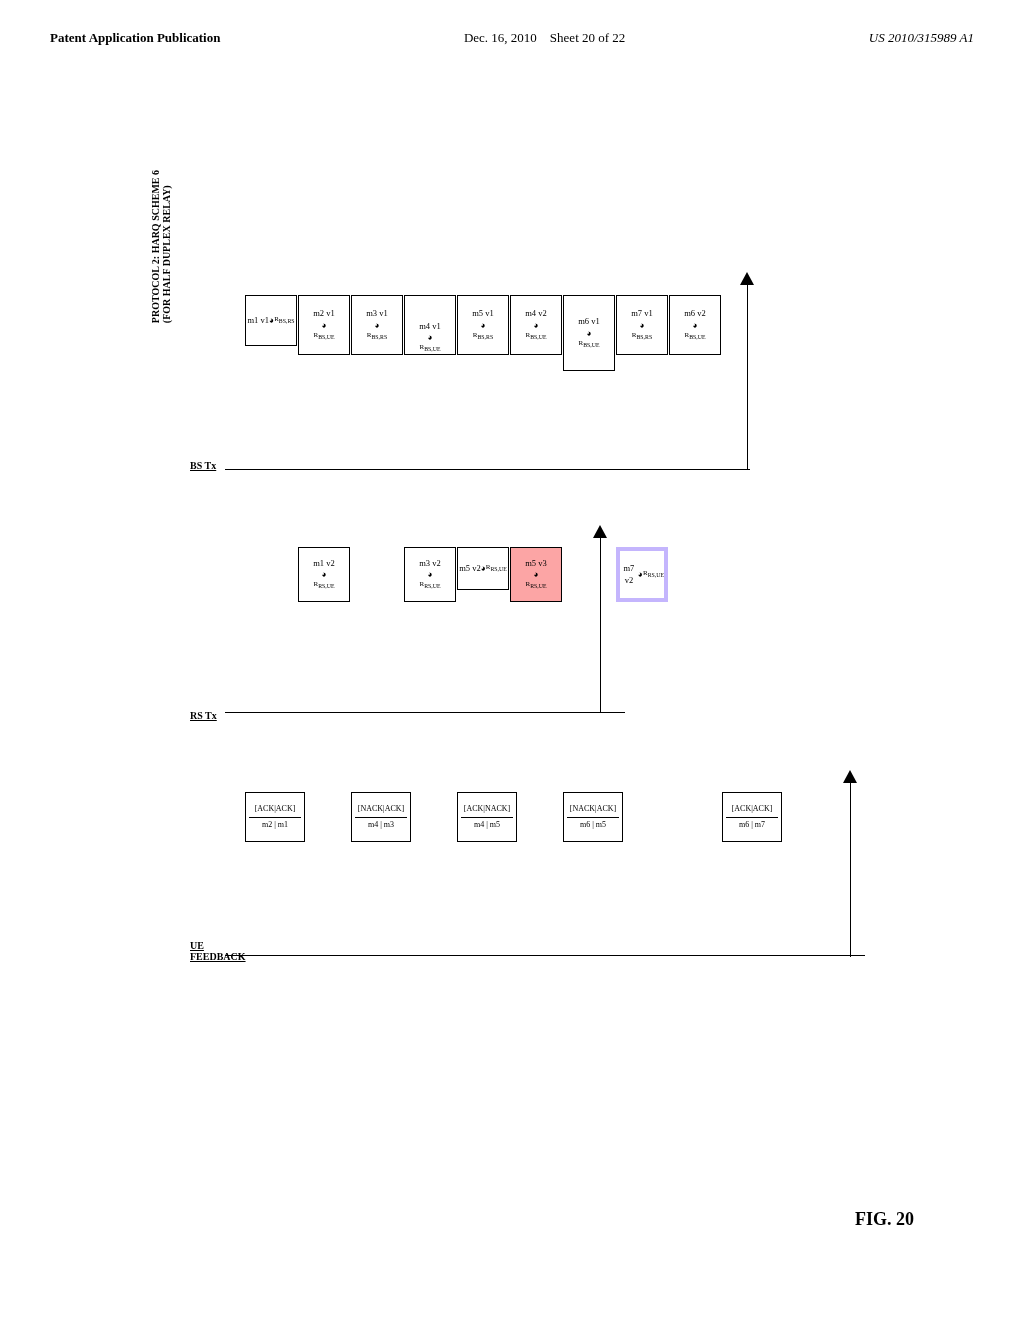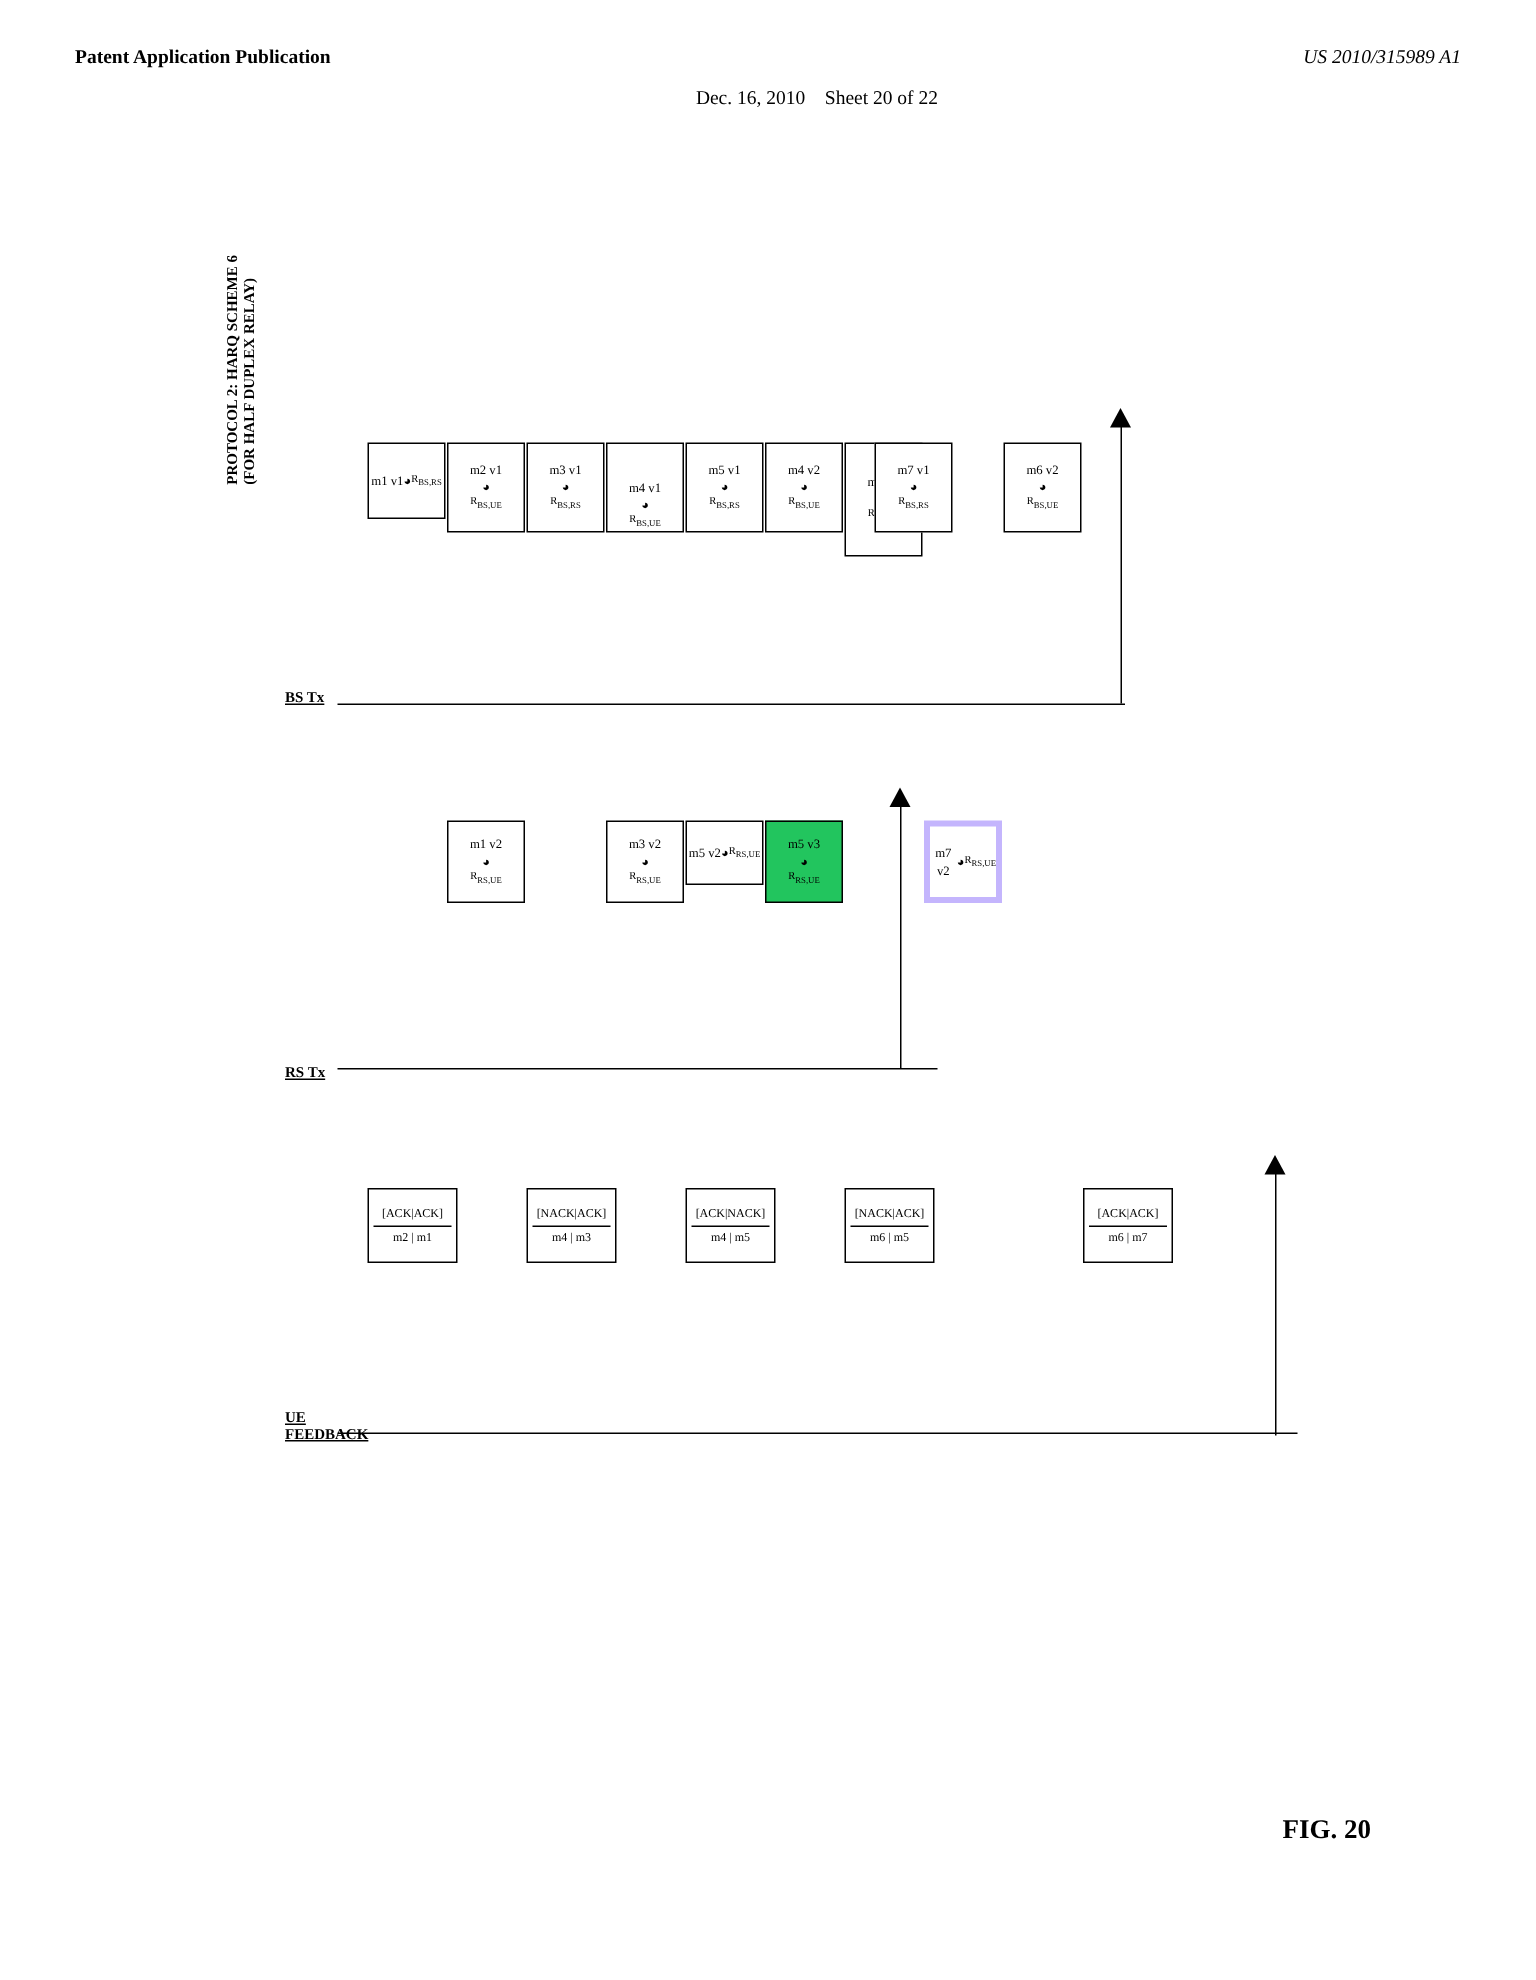--- a/index.html
+++ b/index.html
@@ -13,21 +13,21 @@
     }
 
     .header {
       display: flex;
       justify-content: space-between;
       align-items: flex-start;
       padding: 30px 50px 0 50px;
       font-size: 13px;
     }
     .header-left { font-weight: bold; }
-    .header-center { text-align: center; margin-top: 27px; }
+    .header-center { text-align: center; }
     .header-right { font-style: italic; font-size: 13px; }
 
     .main-content {
       position: absolute;
       top: 120px;
       left: 50px;
       right: 30px;
       bottom: 80px;
     }
   </style>
@@ -219,21 +219,21 @@
     line-height: 1.3;
   ">
     <span>m6  v1</span>
     <span>◕</span>
     <span style="font-size:7px;">R<sub>BS,UE</sub></span>
   </div>
 
   <div style="
     position: absolute;
     top: 175px;
-    left: 533px;
+    left: 566px;
     width: 52px; height: 60px;
     border: 1px solid black;
     font-size: 8.5px;
     text-align: center;
     background: white;
     display: flex; flex-direction: column; align-items: center; justify-content: center;
     line-height: 1.3;
   ">
     <span>m7  v1</span>
     <span>◕</span>
@@ -336,21 +336,21 @@
   </div>
 
   <div style="
     position: absolute;
     top: 427px;
     left: 460px;
     width: 52px; height: 55px;
     border: 1px solid black;
     font-size: 8.5px;
     text-align: center;
-    background: #22c55e;
+    background: #fca5a5;
     display: flex; flex-direction: column; align-items: center; justify-content: center;
     line-height: 1.3;
   ">
     <span>m5  v3</span>
     <span>◕</span>
     <span style="font-size:7px;">R<sub>RS,UE</sub></span>
   </div>
 
   <div style="
     position: absolute;

